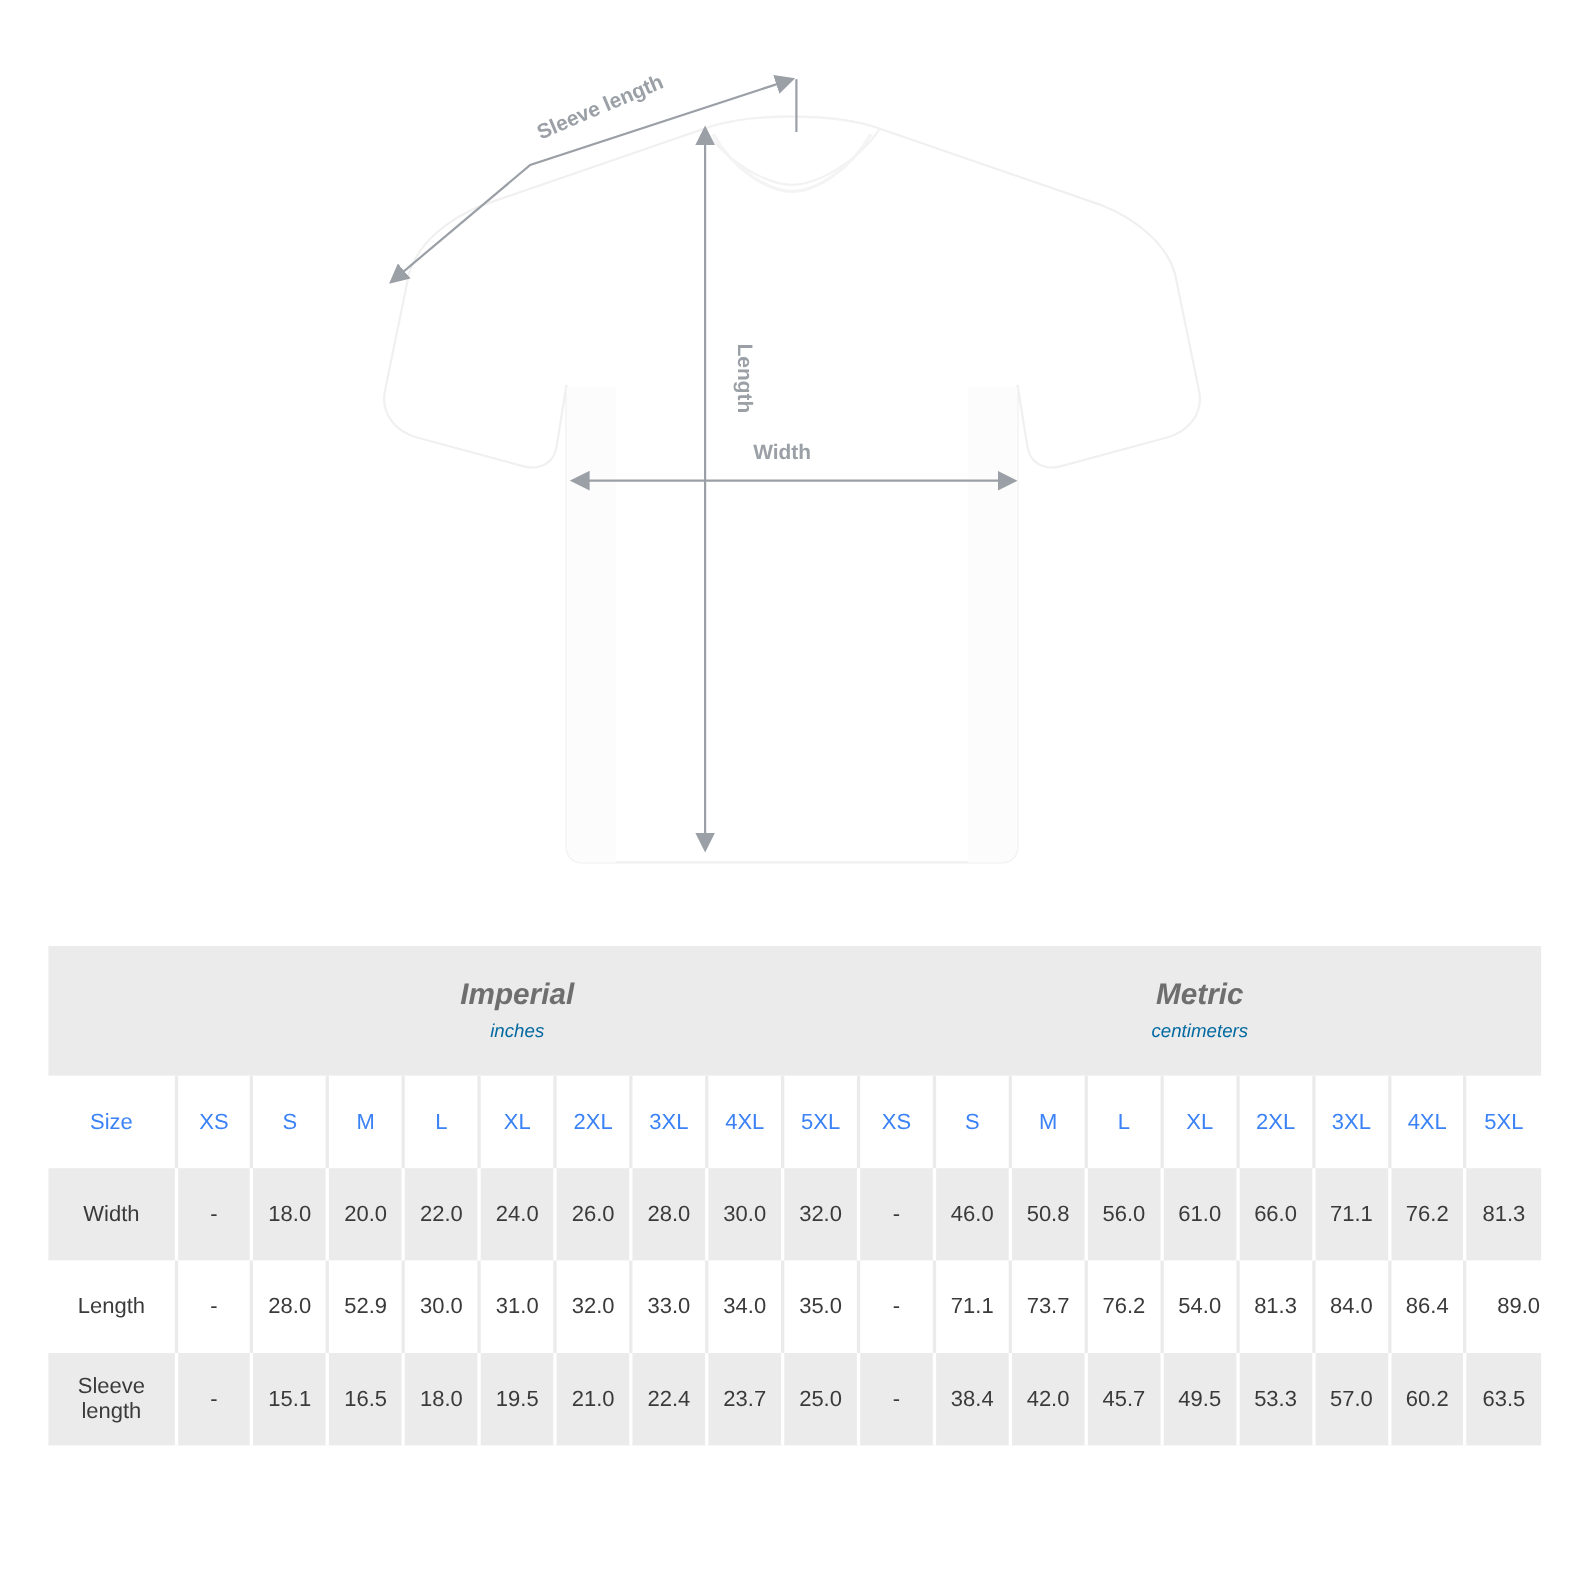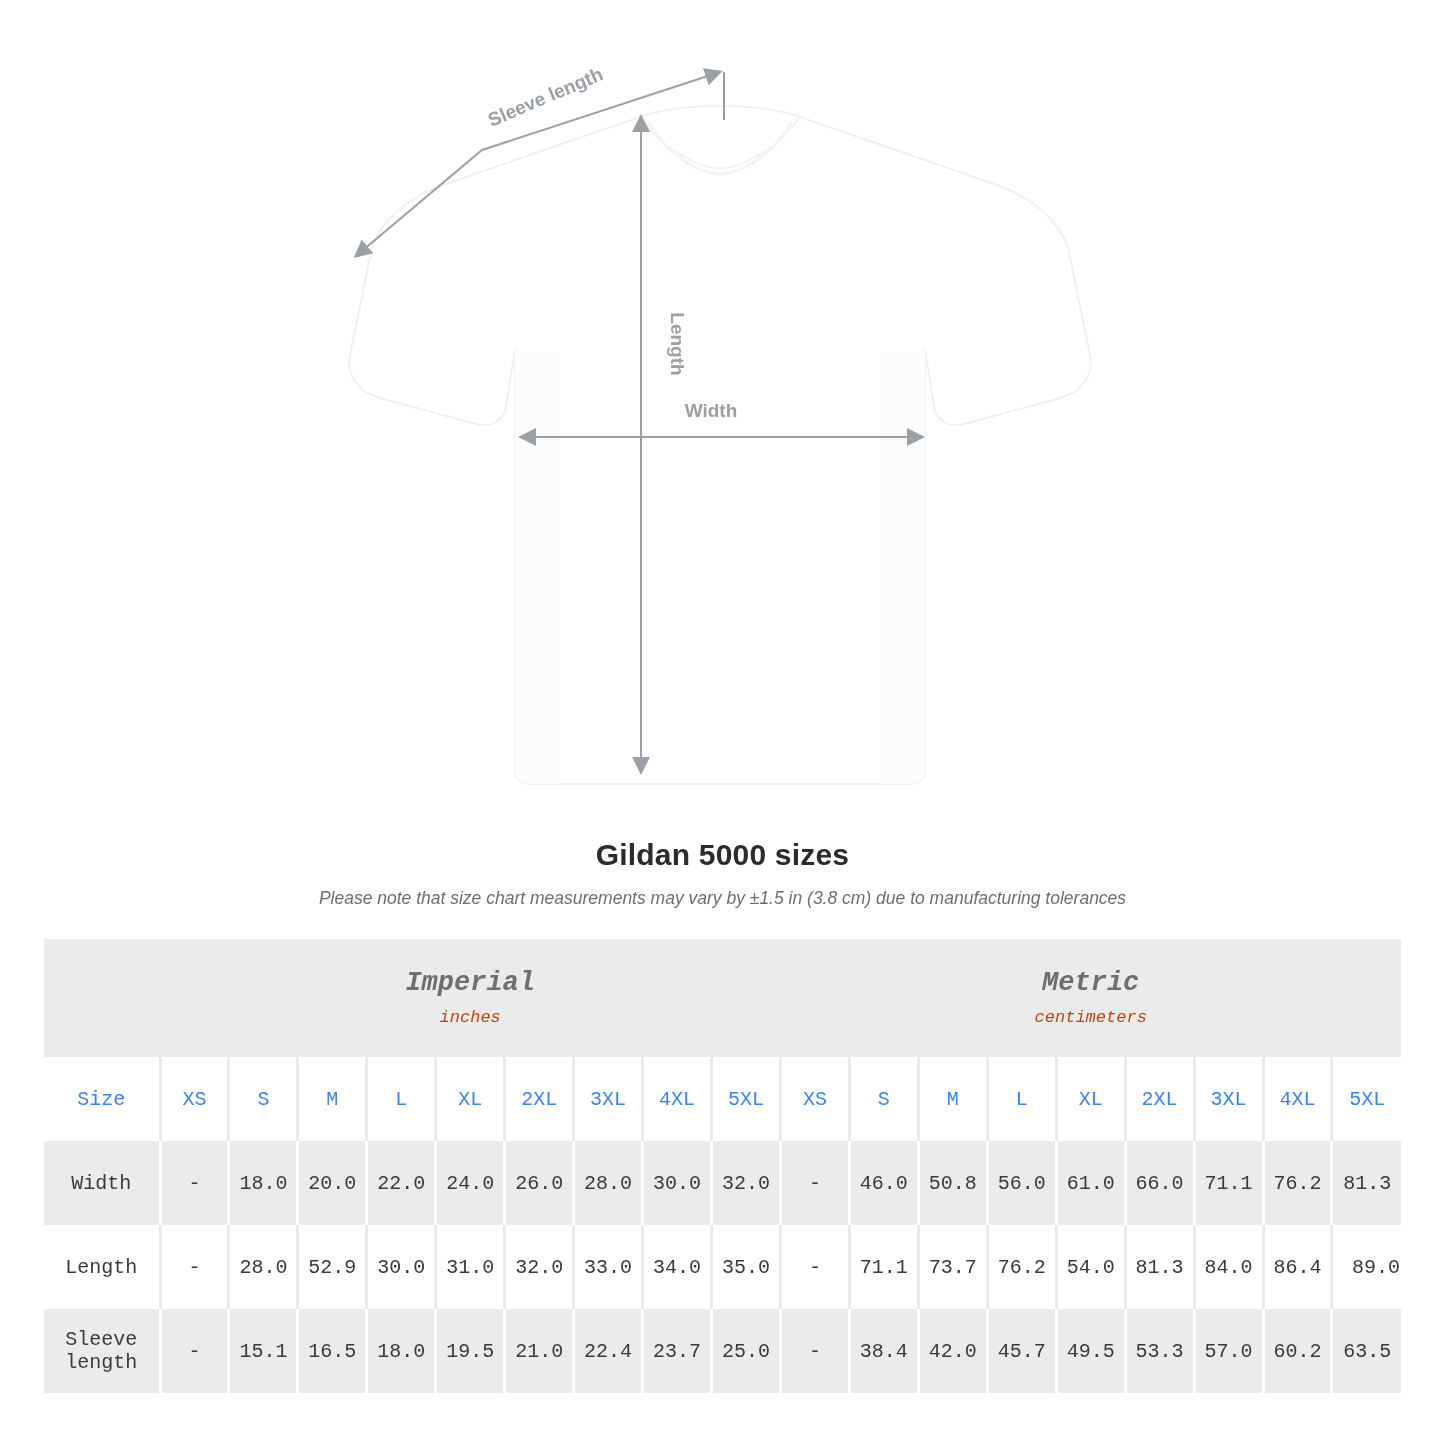--- a/index.html
+++ b/index.html
@@ -52,21 +52,20 @@
   
   .table-wrap {
     margin-top: 30px;
     padding: 0 44px;
     box-sizing: border-box;
   }
   table.size-table {
     width: 100%;
     border-collapse: collapse;
     table-layout: fixed;
-    font-family: Liberation Mono, monospace;
   }
   table.size-table td,
   table.size-table th {
     text-align: center;
     vertical-align: middle;
     font-weight: normal;
   }
 
   
   .unit-row td {
@@ -77,21 +76,21 @@
   .unit-name {
     font-size: 27px;
     font-style: italic;
     font-weight: bold;
     color: #6e6e6e;
     line-height: 1.1;
   }
   .unit-sub {
     font-size: 17px;
     font-style: italic;
-    color: #c2410c;
+    color: #0369a1;
     margin-top: 9px;
   }
 
   
   .size-row td {
     height: 82px;
     font-size: 20px;
     font-weight: bold;
     color: #3b82f6;
     background: #ffffff;
@@ -191,24 +190,20 @@
       <g>
         <line x1="521" y1="437" x2="922" y2="437" stroke="#9aa0a6" stroke-width="2" marker-start="url(#arrowStart)" marker-end="url(#arrowEnd)"></line>
       </g>
 
       <text x="548" y="103" transform="rotate(-23 548 103)" text-anchor="middle" font-family="Liberation Sans, sans-serif" font-size="19" font-weight="bold" fill="#9aa0a6">Sleeve length</text>
       <text x="671" y="344" transform="rotate(90 671 344)" text-anchor="middle" font-family="Liberation Sans, sans-serif" font-size="19" font-weight="bold" fill="#9aa0a6">Length</text>
       <text x="711" y="417" text-anchor="middle" font-family="Liberation Sans, sans-serif" font-size="19" font-weight="bold" fill="#9aa0a6">Width</text>
     </svg>
   </div>
 
-  <div class="title-block">
-    <div class="chart-title">Gildan 5000 sizes</div>
-    <div class="chart-note">Please note that size chart measurements may vary by ±1.5 in (3.8 cm) due to manufacturing tolerances</div>
-  </div>
 
   <div class="table-wrap">
     <table class="size-table">
       <colgroup>
         <col class="col-label">
         <col span="9">
         <col span="9">
       </colgroup>
       <tbody>
 

